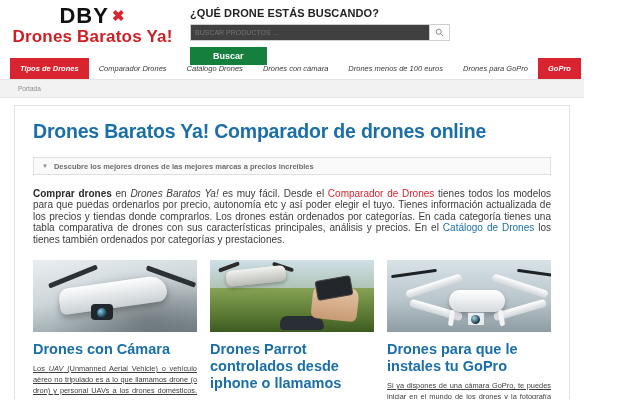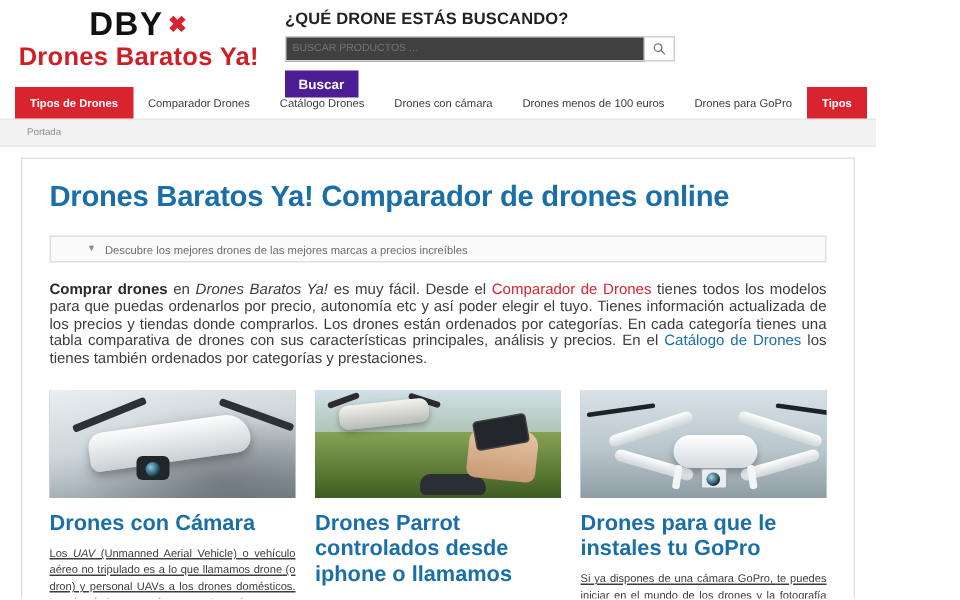--- a/index.html
+++ b/index.html
@@ -86,39 +86,40 @@
     background: #fff;
     display: flex;
     align-items: center;
     justify-content: center;
     cursor: pointer;
     padding: 0;
   }
   .search-btn svg { display: block; }
   .buscar-btn {
     margin-top: 6px;
-    background: #4c1d95;
+    background: #15803d;
     color: #fff;
     border: none;
     font-size: 9px;
     font-weight: bold;
-    padding: 4px 9px;
+    padding: 4px 23px;
     cursor: pointer;
     font-family: "Liberation Sans", sans-serif;
   }
 
   
   .nav {
     display: flex;
     align-items: stretch;
     height: 22px;
     background: #fff;
     border-bottom: 1px solid #e6e6e6;
     padding-left: 10px;
     padding-right: 11px;
+    font-style: italic;
   }
   .nav-item {
     display: flex;
     align-items: center;
     font-size: 7.5px;
     color: #3a3a3a;
     padding: 0 10px;
     cursor: pointer;
     white-space: nowrap;
   }
@@ -163,25 +164,26 @@
     line-height: 23px;
     margin: 0 0 14px 0;
     letter-spacing: -0.2px;
   }
   .accordion {
     border: 1px solid #e0e0e0;
     background: #fafafa;
     height: 18px;
     display: flex;
     align-items: center;
-    padding-left: 24px;
+    padding-left: 8px;
     font-size: 7.5px;
     color: #6d6d6d;
     cursor: pointer;
     margin-bottom: 13px;
+    font-weight: bold;
   }
   .accordion .caret {
     font-size: 6px;
     margin-right: 6px;
     color: #8a8a8a;
   }
   .intro {
     font-size: 10px;
     line-height: 11.4px;
     color: #3c3c3c;
@@ -369,21 +371,21 @@
     </div>
   </div>
 
   <div class="nav">
     <div class="nav-item primary">Tipos de Drones</div>
     <div class="nav-item">Comparador Drones</div>
     <div class="nav-item">Catálogo Drones</div>
     <div class="nav-item">Drones con cámara</div>
     <div class="nav-item">Drones menos de 100 euros</div>
     <div class="nav-item">Drones para GoPro</div>
-    <div class="nav-item accent">Tipos</div>
+    <div class="nav-item accent">GoPro</div>
   </div>
 
   <div class="breadcrumb">
     <span>Portada</span>
   </div>
 
   <div class="content">
     <h1 class="h1">Drones Baratos Ya! Comparador de drones online</h1>
 
     <div class="accordion">

